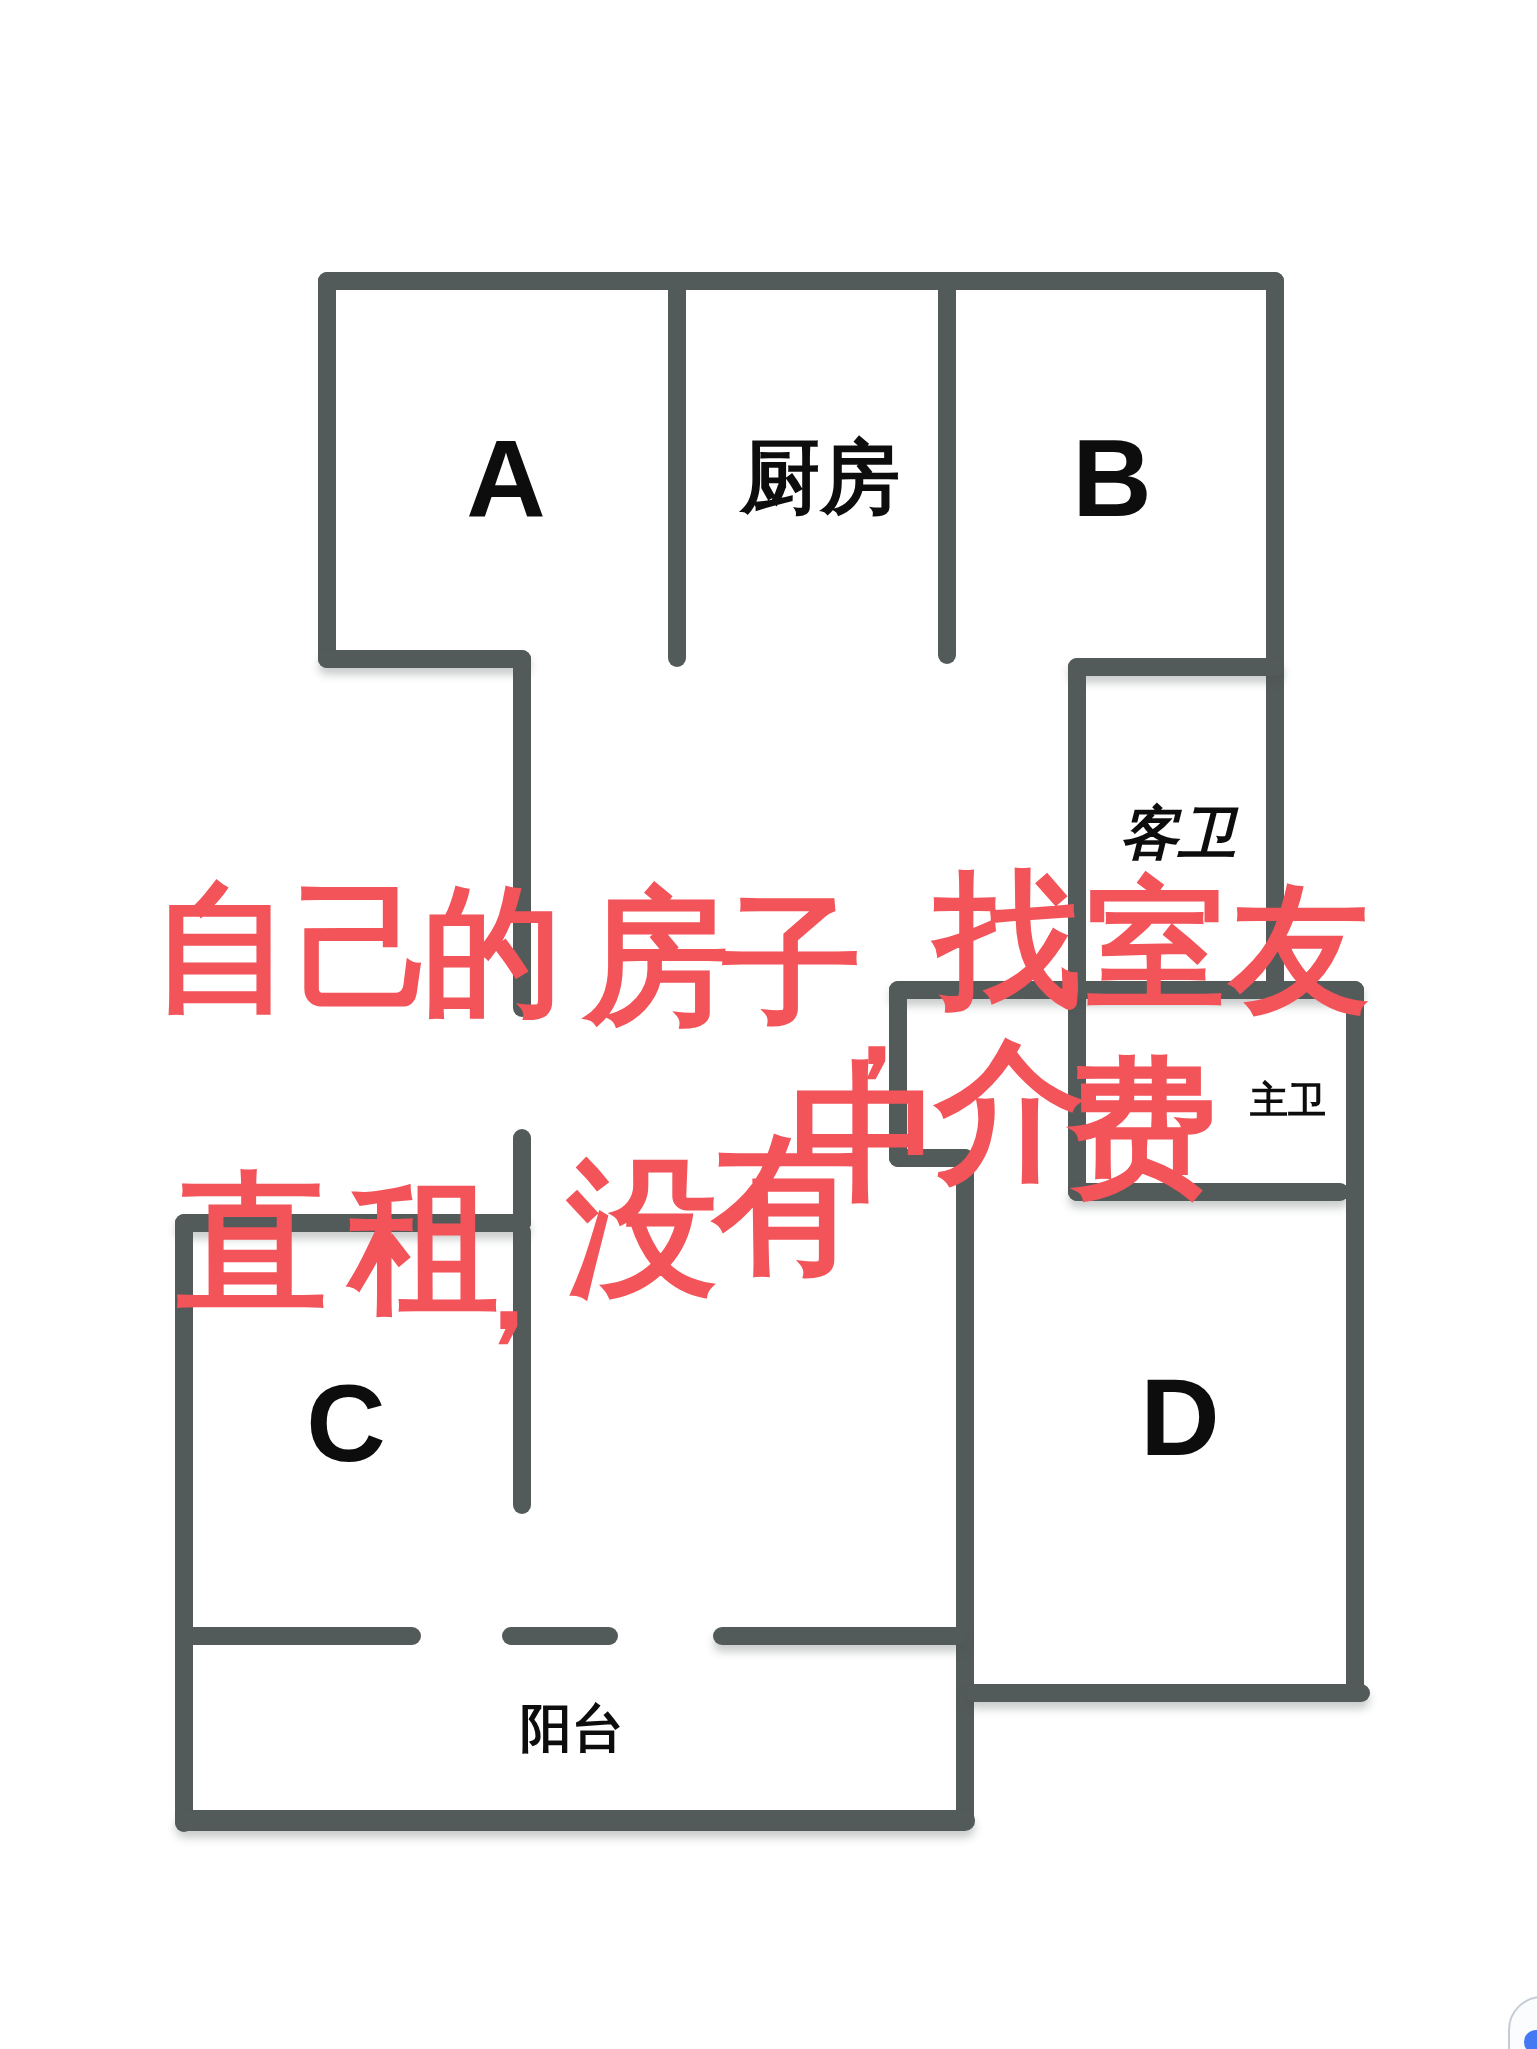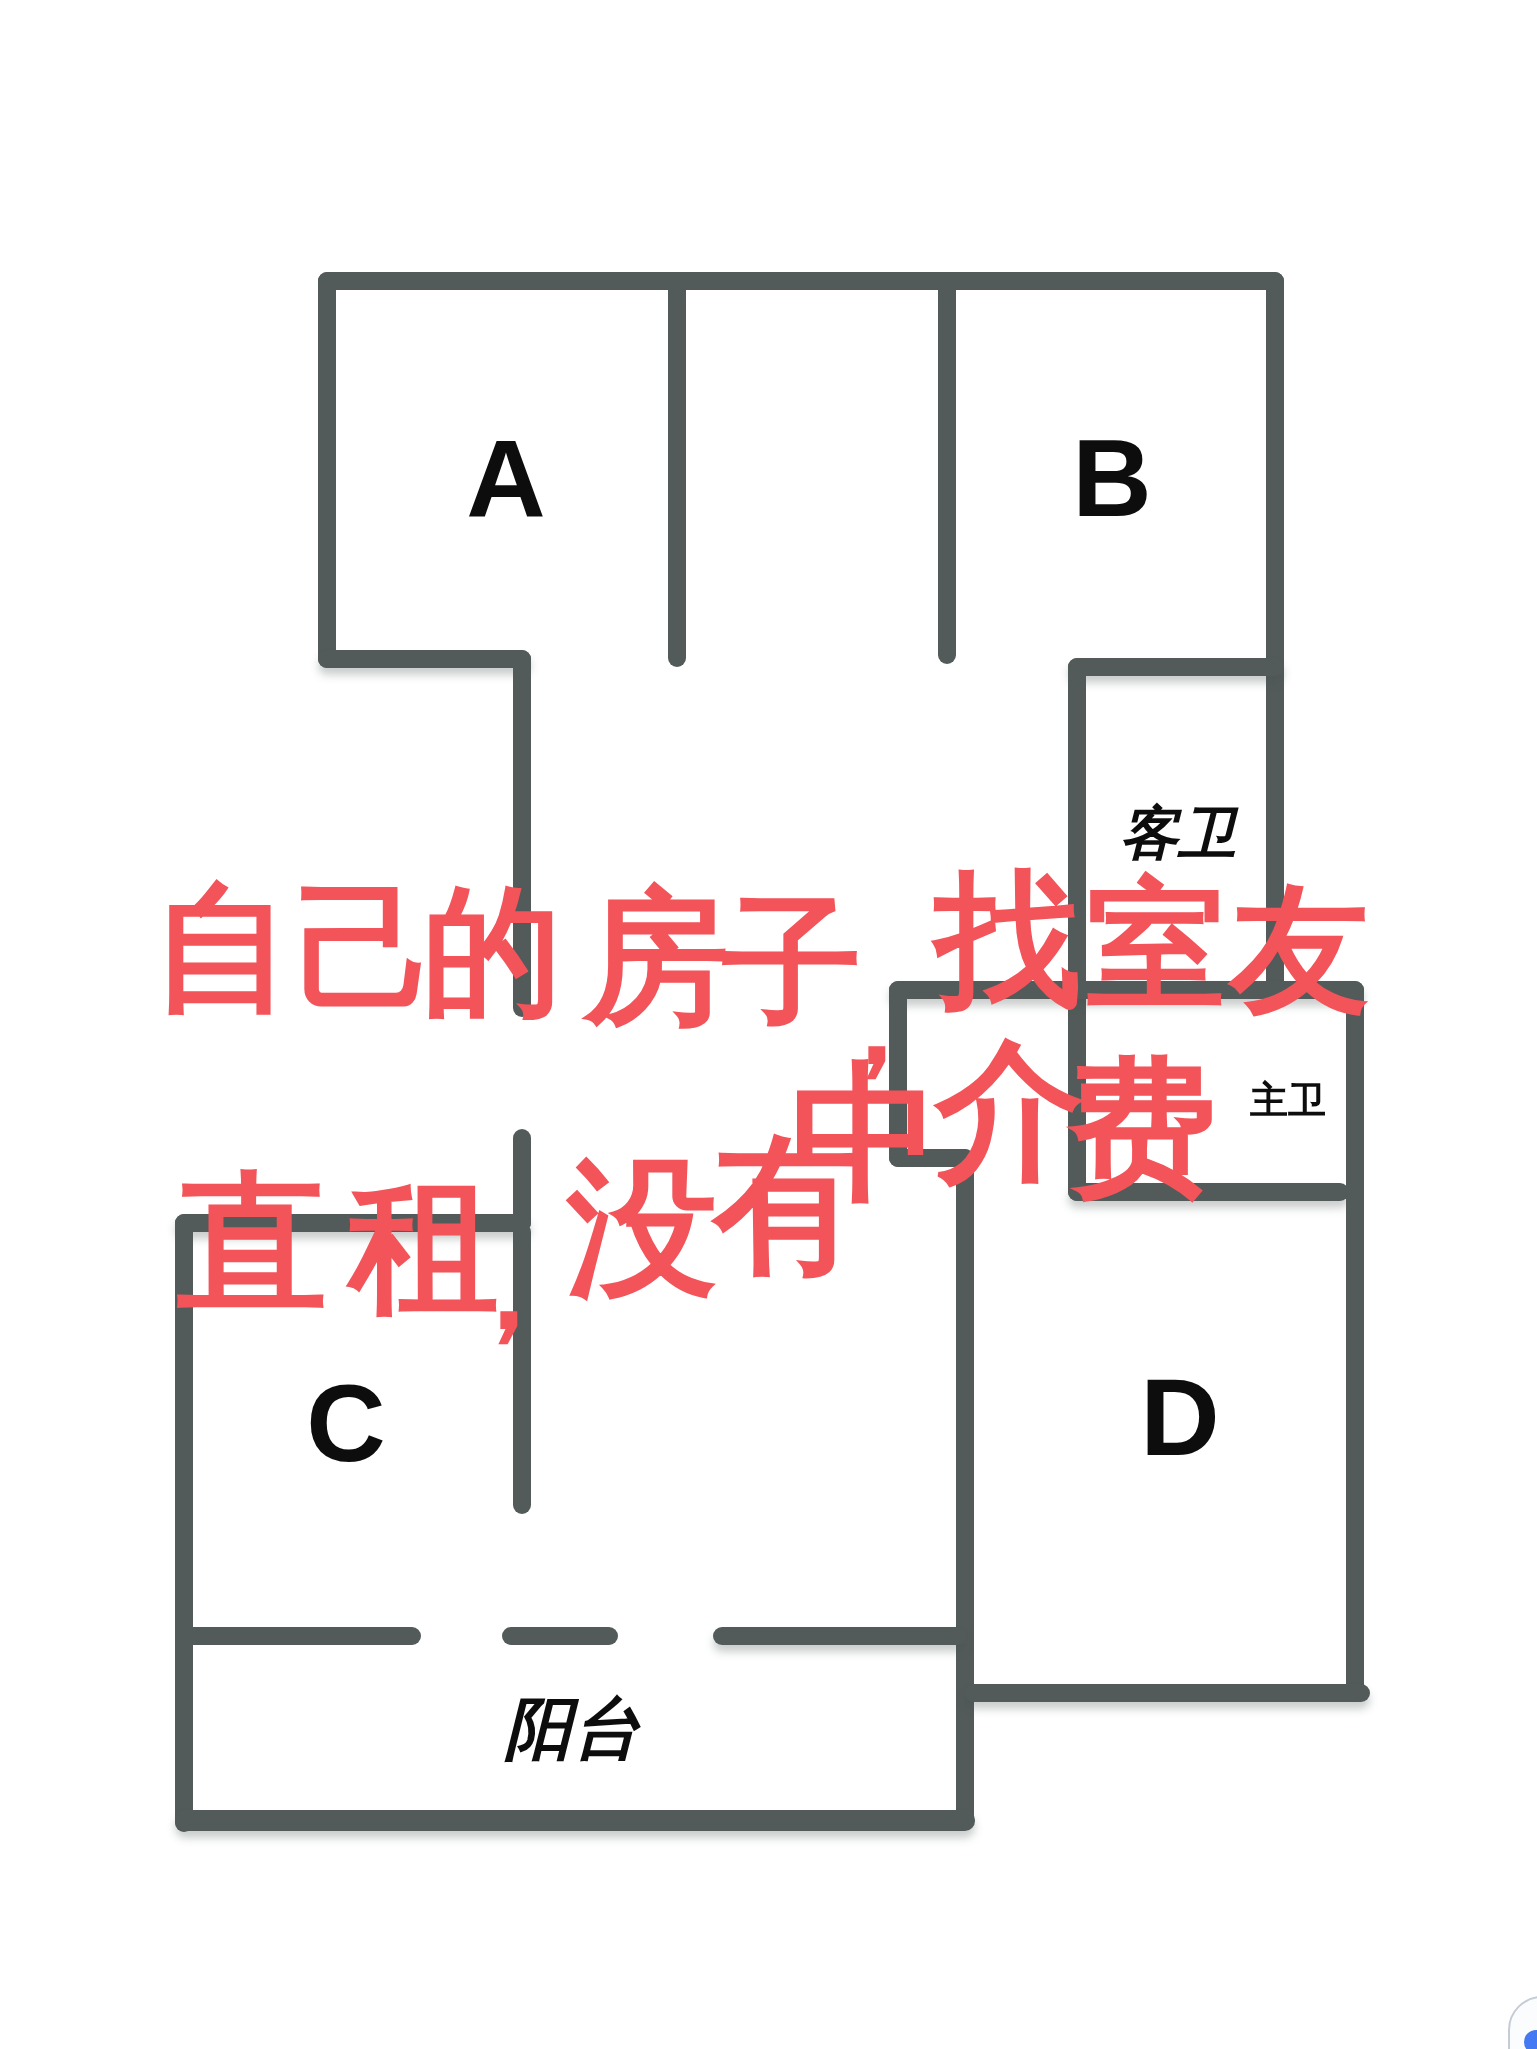--- a/index.html
+++ b/index.html
@@ -83,26 +83,27 @@
       <div class="wall shadow" style="left: 965px; top: 1684px; width: 405px; height: 18px;"></div>
       <div class="wall shadow" style="left: 175px; top: 1214px; width: 356px; height: 18px;"></div>
       <div class="wall" style="left: 175px; top: 1214px; width: 18px; height: 618px;"></div>
       <div class="wall" style="left: 513px; top: 1129px; width: 18px; height: 103px;"></div>
       <div class="wall" style="left: 513px; top: 1223px; width: 18px; height: 291px;"></div>
       <div class="wall" style="left: 175px; top: 1627px; width: 246px; height: 18px;"></div>
       <div class="wall" style="left: 502px; top: 1627px; width: 116px; height: 18px;"></div>
       <div class="wall shadow" style="left: 713px; top: 1627px; width: 253px; height: 18px;"></div>
       <div class="wall shadow" style="left: 175px; top: 1810px; width: 800px; height: 21px;"></div>
       <span class="room-label" style="left: 506px; top: 478px; font-size: 110px;">A</span>
+      <span class="room-label" style="left: 820px; top: 478px; font-size: 80px;">厨房</span>
       <span class="room-label" style="left: 1112px; top: 478px; font-size: 110px;">B</span>
       <span class="room-label" style="left: 1178px; top: 833px; font-size: 58px; font-style: italic;">客卫</span>
       <span class="room-label" style="left: 1288px; top: 1100px; font-size: 38px;">主卫</span>
       <span class="room-label" style="left: 346px; top: 1423px; font-size: 110px;">C</span>
       <span class="room-label" style="left: 1180px; top: 1417px; font-size: 110px;">D</span>
-      <span class="room-label" style="left: 572px; top: 1728px; font-size: 68px; font-style: italic;">阳台</span>
+      <span class="room-label" style="left: 572px; top: 1728px; font-size: 52px;">阳台</span>
     </div>
   <div style="position:absolute;left:0;top:0;width:100%;height:100%;">
       <span class="note-char" style="left: 222px; top: 948px; font-size: 140px;">自</span>
       <span class="note-char" style="left: 366px; top: 950px; font-size: 140px;">己</span>
       <span class="note-char" style="left: 492px; top: 952px; font-size: 140px;">的</span>
       <span class="note-char" style="left: 656px; top: 958px; font-size: 146px;">房</span>
       <span class="note-char" style="left: 792px; top: 962px; font-size: 140px;">子</span>
       <span class="note-char" style="left: 876px; top: 1020px; font-size: 120px;">，</span>
       <span class="note-char" style="left: 1008px; top: 940px; font-size: 146px;">找</span>
       <span class="note-char" style="left: 1156px; top: 945px; font-size: 140px;">室</span>

